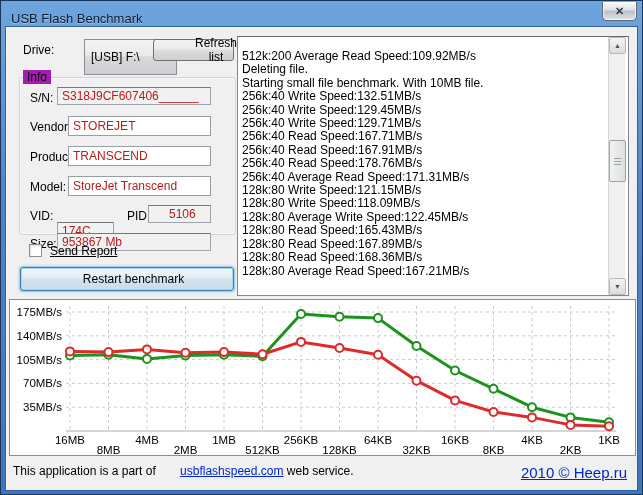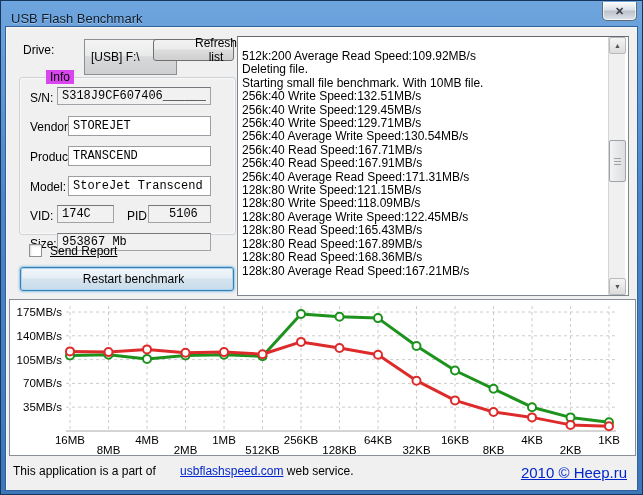--- a/index.html
+++ b/index.html
@@ -47,25 +47,25 @@
     border-color:#3c7fb1;
     box-shadow:inset 0 0 0 1px #a9d5f0, 0 0 2px 1px #8fc4e8;
     background:linear-gradient(#f1f6fa, #e5eef5 45%, #d5e4ef 50%, #c8dcea);
   }
   .groupbox {
     position:absolute; left:13px; top:50px; width:217px; height:158px;
     border:1px solid #cfd3d8; border-radius:3px;
     box-shadow:inset 0 0 0 1px rgba(255,255,255,.6);
   }
   .groupbox .legend {
-    position:absolute; top:-8px; left:26px; background:#d946ef; padding:0 4px; font-size:12px;
+    position:absolute; top:-8px; left:3px; background:#a21caf; padding:0 4px; font-size:12px;
   }
   .field {
-    position:absolute; font-family:Liberation Mono, monospace; font-size:12px;
-    padding:0 4px; color:#000000; outline:none;
+    position:absolute; font-family:Liberation Sans, sans-serif; font-size:12px;
+    padding:0 4px; color:#b91c1c; outline:none;
   }
   .field.ro { background:#f1f1f1; border:1px solid #a0a3a7; border-top-color:#74787d; }
   .field.rw { background:#ffffff; border:1px solid #9a9da1; }
   .checkbox {
     position:absolute; left:23px; top:217px; width:13px; height:13px;
     background:#fff; border:1px solid #8e9094; box-shadow:inset 1px 1px 2px #d9d9d9; cursor:pointer;
   }
   .log {
     position:absolute; left:231px; top:9px; width:392px; height:260px;
     background:#fff; border:1px solid #7f868d; border-top-color:#63696f;
@@ -130,43 +130,43 @@
       <span class="label" style="left:10px; top:42px;">Vendor:</span>
       <input class="field rw" style="left: 48px; top: 38px; width: 143px; height: 20px;" value="STOREJET">
 
       <span class="label" style="left:10px; top:72px;">Product:</span>
       <input class="field rw" style="left: 48px; top: 68px; width: 143px; height: 20px;" value="TRANSCEND">
 
       <span class="label" style="left:10px; top:102px;">Model:</span>
       <input class="field rw" style="left: 48px; top: 98px; width: 143px; height: 20px;" value="StoreJet Transcend">
 
       <span class="label" style="left:10px; top:131px;">VID:</span>
-      <input class="field ro" style="left: 37px; top: 127px; width: 57px; height: 18px;" readonly="" value="174C">
+      <input class="field ro" style="left: 37px; top: 144px; width: 57px; height: 18px;" readonly="" value="174C">
       <span class="label" style="left:107px; top:131px;">PID:</span>
       <input class="field ro" style="left: 128px; top: 127px; width: 63px; height: 18px; padding-left: 20px;" readonly="" value="5106">
 
       <span class="label" style="left:10px; top:159px;">Size:</span>
       <input class="field ro" style="left: 37px; top: 155px; width: 154px; height: 18px;" readonly="" value="953867 Mb">
     </div>
 
     <span class="checkbox"></span>
     <span class="label" style="left:44px; top:217px;text-decoration:underline;">Send Report</span>
 
     <button class="btn default" style="left:14px; top:240px; width:214px; height:24px;padding-left:13px;">Restart benchmark</button>
 
     <div class="log" id="log-box">
         <div>512k:200 Average Read Speed:109.92MB/s</div>
         <div>Deleting file.</div>
         <div>Starting small file benchmark. With 10MB file.</div>
         <div>256k:40 Write Speed:132.51MB/s</div>
         <div>256k:40 Write Speed:129.45MB/s</div>
         <div>256k:40 Write Speed:129.71MB/s</div>
-        <div>256k:40 Average Write Speed:130.54MB/s</div>
         <div>256k:40 Read Speed:167.71MB/s</div>
         <div>256k:40 Read Speed:167.91MB/s</div>
+        <div>256k:40 Read Speed:178.76MB/s</div>
         <div>256k:40 Average Read Speed:171.31MB/s</div>
         <div>128k:80 Write Speed:121.15MB/s</div>
         <div>128k:80 Write Speed:118.09MB/s</div>
         <div>128k:80 Average Write Speed:122.45MB/s</div>
         <div>128k:80 Read Speed:165.43MB/s</div>
         <div>128k:80 Read Speed:167.89MB/s</div>
         <div>128k:80 Read Speed:168.36MB/s</div>
         <div>128k:80 Average Read Speed:167.21MB/s</div>
       </div>
     <div class="scrollbar">

